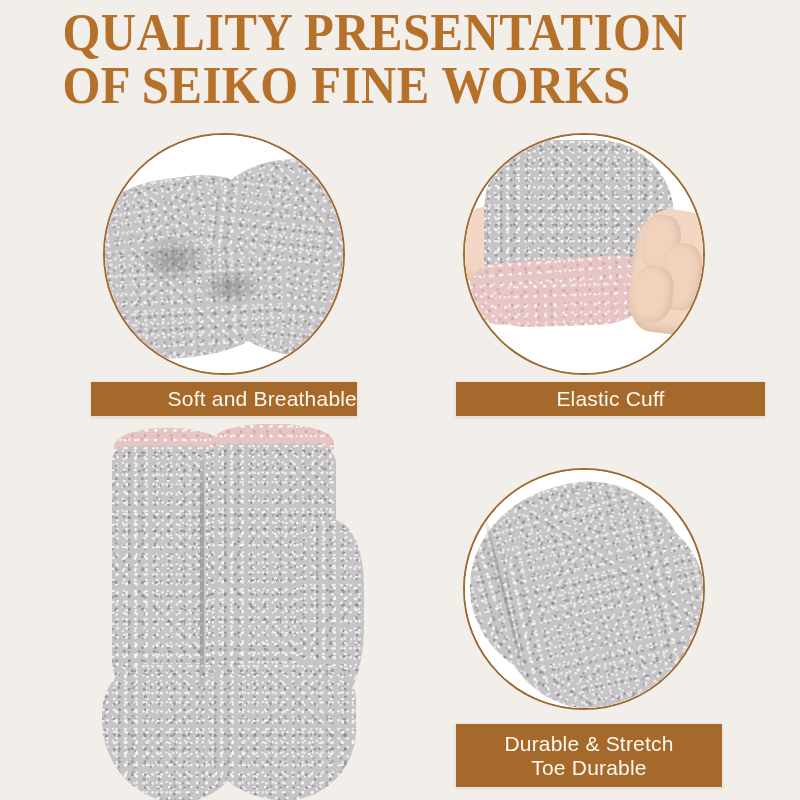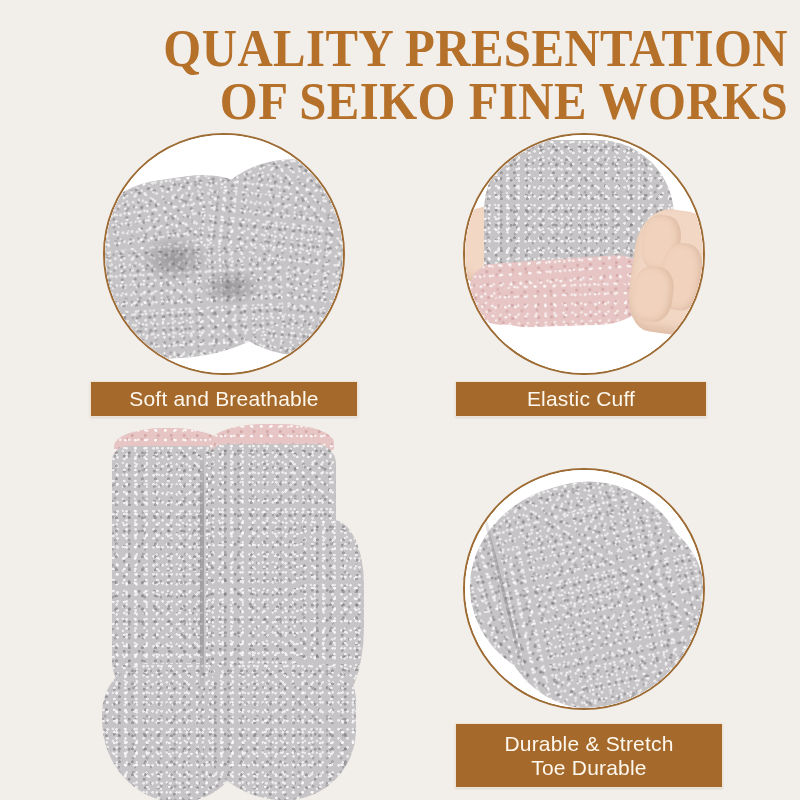--- a/index.html
+++ b/index.html
@@ -7,21 +7,21 @@
   body {
     background:#f2eee9;
     font-family:"Liberation Sans", sans-serif;
     position:relative;
     overflow:hidden;
   }
 
   
   #title-block{
     position:absolute; left:0; top:8px; width:800px;
-    text-align:right; padding-right:12px;margin-top:16px;
+    text-align:left; padding-right:20px;
   }
   .title-line{
     font-family:"Liberation Serif", serif;
     font-weight:700;
     color:#b5702a;
     letter-spacing:.5px;
     line-height:.92;
     display:block;
     transform:scaleX(.92);
     transform-origin:right center;
@@ -219,22 +219,22 @@
     display:flex;
     align-items:center;
     justify-content:center;
     text-align:center;
     font-family:"Liberation Sans", sans-serif;
     font-size:21px;
     line-height:1.12;
     letter-spacing:.2px;
     box-shadow:0 1px 2px rgba(0,0,0,.10);
   }
-  #banner-soft{ left:90px; top:381px; width:268px; height:36px; }
-  #banner-cuff{ left:455px; top:381px; width:252px; height:36px; }
+  #banner-soft{ left:90px; top:381px; width:268px; height:36px;justify-content:flex-end; }
+  #banner-cuff{ left:455px; top:381px; width:311px; height:36px; }
   #banner-toe {
     left:455px; top:723px; width:268px; height:65px;
     flex-direction:column; justify-content:center;
   }
   #banner-toe span{ display:block; }
 </style>
 </head>
 <body>
 
 <div id="title-block">

